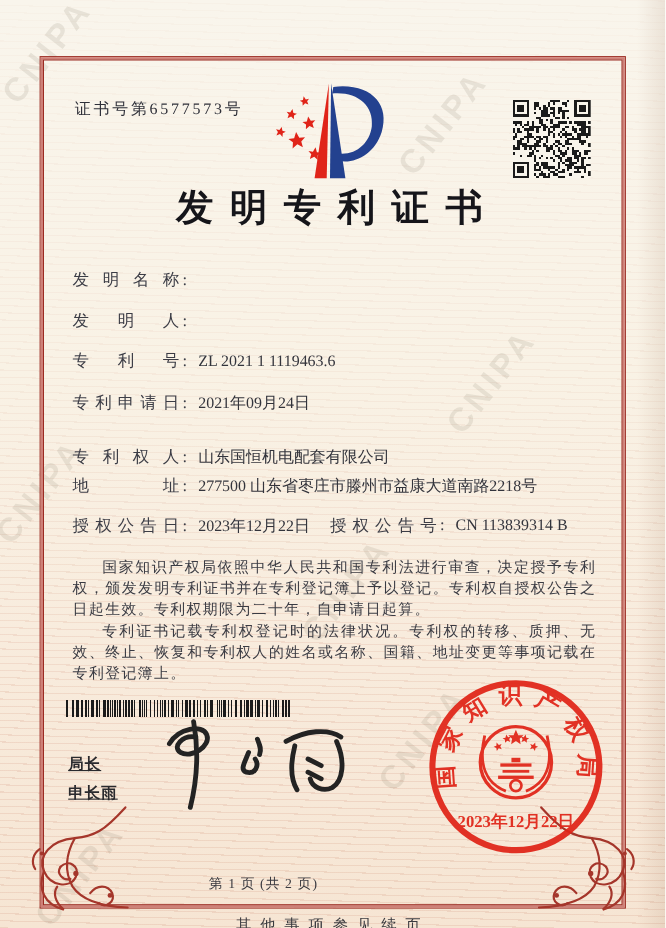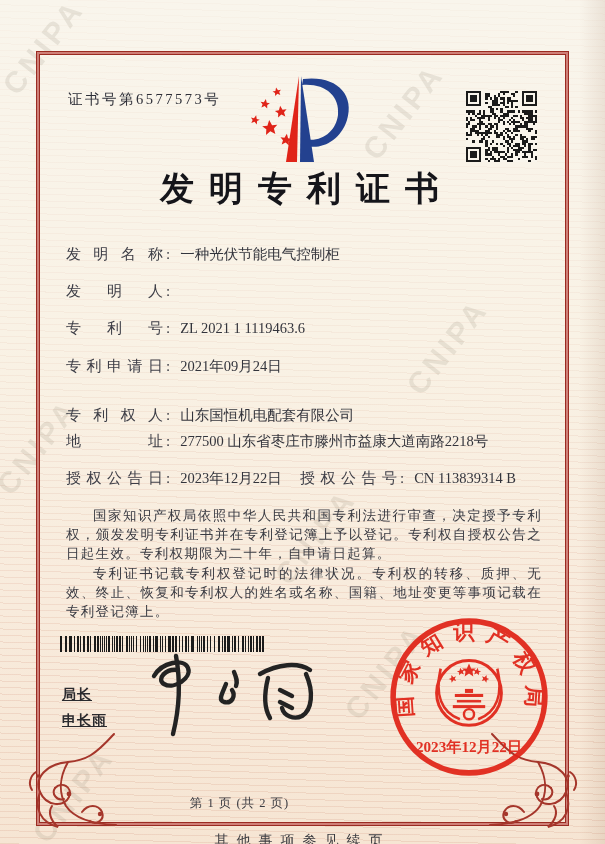--- a/index.html
+++ b/index.html
@@ -501,21 +501,20 @@
       <rect x="20" y="32" width="1" height="1" fill="#1b1b1b"></rect>
       <rect x="21" y="32" width="1" height="1" fill="#1b1b1b"></rect>
       <rect x="29" y="32" width="1" height="1" fill="#1b1b1b"></rect>
     </svg>
 
   <h1 class="title">发明专利证书</h1>
 
   <div class="frow r0">
     <span class="f-label">发明名称</span>
       <span class="f-colon">:</span>
-      <span class="f-value">一种光伏节能电气控制柜</span>
   </div>
   <div class="frow r1">
     <span class="f-label">发明人</span>
       <span class="f-colon">:</span>
   </div>
   <div class="frow r2">
     <span class="f-label">专利号</span>
       <span class="f-colon">:</span>
       <span class="f-value">ZL 2021 1 1119463.6</span>
   </div>

